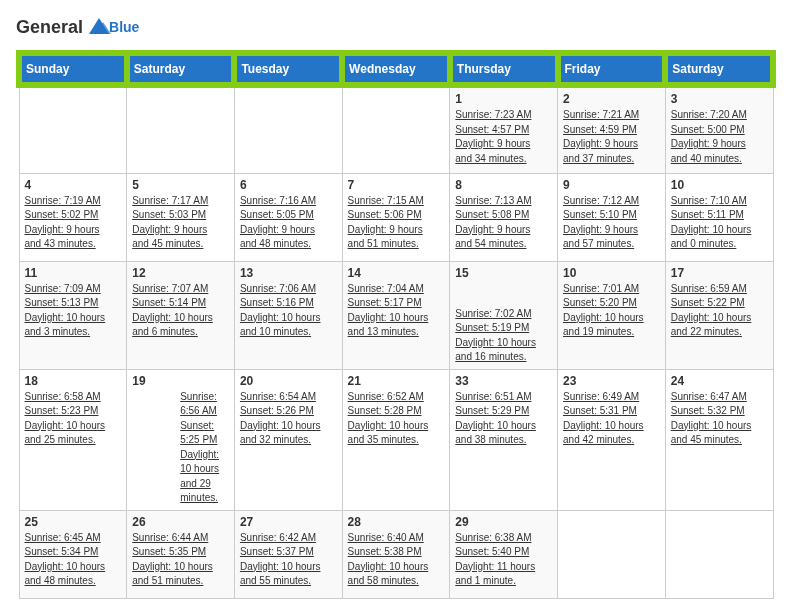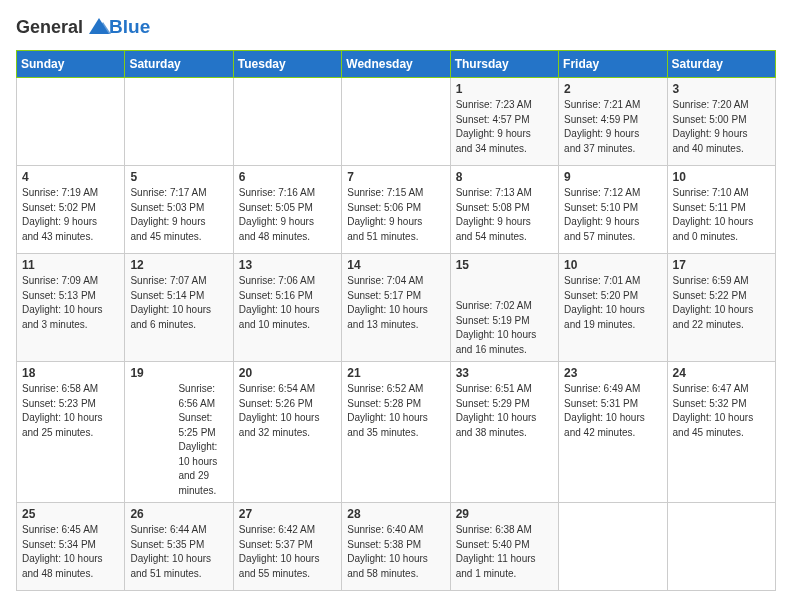--- a/index.html
+++ b/index.html
@@ -44,21 +44,21 @@
       border-collapse: collapse;
       table-layout: fixed;
     }
     thead tr th {
       background-color: #2474c8;
       color: #fff;
       font-size: 12px;
       font-weight: bold;
       padding: 6px 4px;
       text-align: left;
-      border: 1px solid #84cc16;
+      border: 6px solid #84cc16;
     }
     tbody tr td {
       vertical-align: top;
       border: 1px solid #ccc;
       padding: 4px 5px;
       font-size: 10.5px;
       color: #333;
       height: 88px;
     }
     tbody tr:nth-child(odd) td {
@@ -71,38 +71,39 @@
       font-size: 12px;
       font-weight: bold;
       color: #333;
       display: block;
       margin-bottom: 2px;
     }
     .cell-content {
       font-size: 10px;
       color: #333;
       line-height: 1.45;
+      text-decoration: underline;
     }
     .empty-cell {
       background: #fff !important;
     }
   </style>
 </head>
 <body>
 
 <div class="header-area">
   <div class="logo">
     <div style="display:flex; align-items:center;">
       <span style="font-size:18px;font-weight:bold;color:#333;">General</span>
       <svg class="logo-icon" viewBox="0 0 28 22" xmlns="http://www.w3.org/2000/svg">
         <polygon points="4,18 14,2 24,18" fill="#2474c8"></polygon>
         <polygon points="10,18 18,6 26,18" fill="#2474c8" opacity="0.7"></polygon>
       </svg>
     </div>
-    <span style="font-size:19px;font-weight:bold;color:#2474c8;margin-left:-6px;">Blue</span>
+    <span style="font-size:14px;font-weight:bold;color:#2474c8;margin-left:-6px;">Blue</span>
   </div>
 </div>
 
 <table>
   <thead>
     <tr>
     <th>Sunday</th>
         <th>Saturday</th>
         <th>Tuesday</th>
         <th>Wednesday</th>

